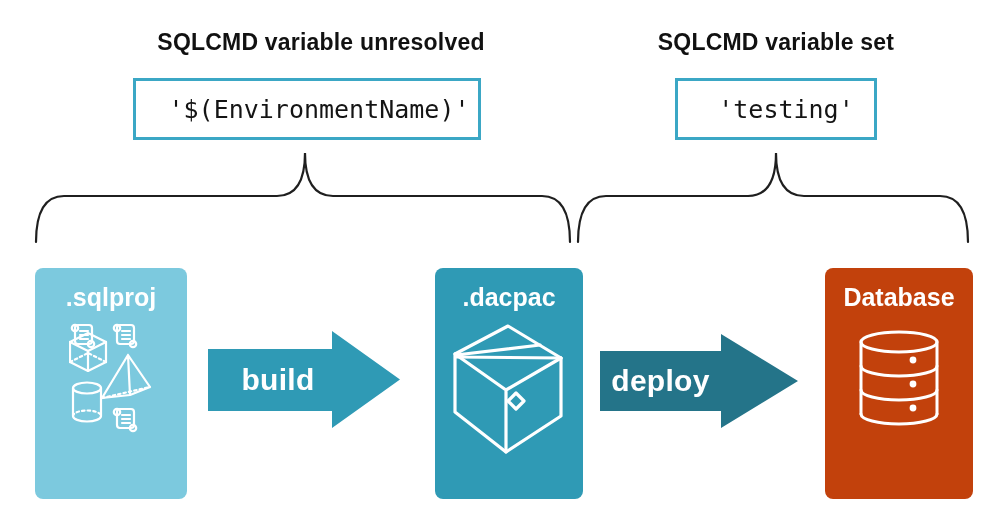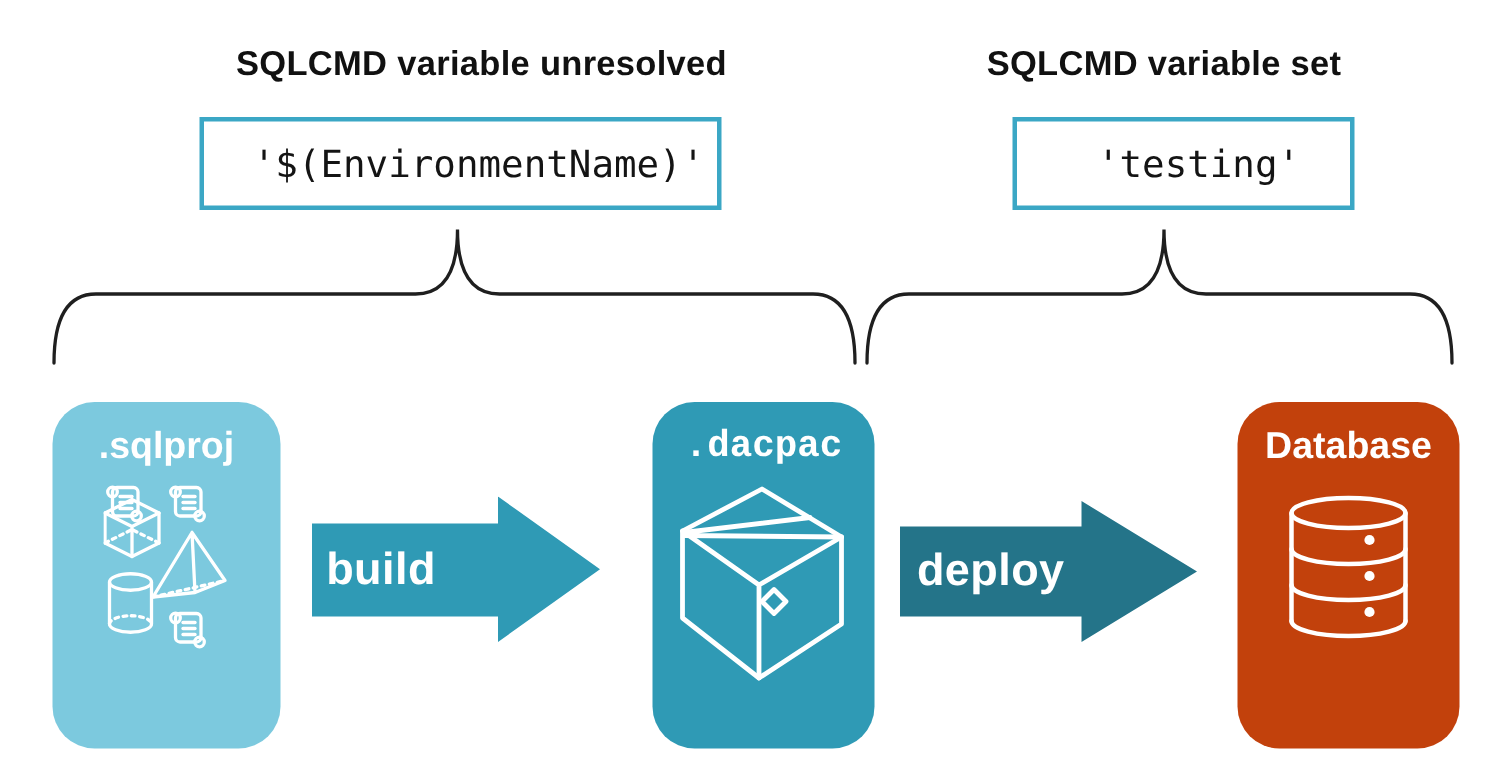--- a/index.html
+++ b/index.html
@@ -7,41 +7,41 @@
           font-family:"Liberation Sans",sans-serif;}
 
   .heading{position:absolute;top:26px;height:32px;display:flex;align-items:center;justify-content:center;
            font-size:23px;font-weight:bold;color:#111;letter-spacing:.2px;}
   #heading-left{left:116px;width:410px;}
   #heading-right{left:571px;width:410px;}
 
   .valuebox{position:absolute;top:78px;height:62px;box-sizing:border-box;background:#fff;
             border:3px solid #3ba7c5;display:flex;align-items:center;justify-content:center;}
   #valuebox-left{left:133px;width:348px;padding-left:24px;}
-  #valuebox-right{left:675px;width:228px;padding-left:20px;}
+  #valuebox-right{left:675px;width:202px;padding-left:20px;}
   .valuebox code{font-family:"DejaVu Sans Mono","Liberation Mono",monospace;font-size:25px;color:#141414;}
 
   .braces{position:absolute;left:0;top:0;pointer-events:none;}
 
-  .card{position:absolute;top:268px;height:231px;border-radius:28px;}
+  .card{position:absolute;top:268px;height:231px;border-radius:8px;}
   #card-sqlproj{left:35px;width:152px;background:#7cc9de;}
-  #card-dacpac{left:435px;width:148px;background:#2f9ab5;font-family:Liberation Mono, monospace;}
+  #card-dacpac{left:435px;width:148px;background:#2f9ab5;}
   #card-database{left:825px;width:148px;background:#247489;}
   .card-label{margin-top:15px;text-align:center;font-size:25px;font-weight:bold;color:#fff;}
   .card svg.icon{position:absolute;}
   #sqlproj-icons{left:34px;top:54px;}
   #package-icon{left:14px;top:56px;}
   #database-icon{left:26px;top:62px;}
 
   .arrow{position:absolute;}
   #arrow-build-svg{left:208px;top:331px;}
   #arrow-deploy-svg{left:600px;top:334px;}
   .arrow-label{position:absolute;display:flex;align-items:center;justify-content:center;
                color:#fff;font-weight:bold;font-size:30px;letter-spacing:.3px;}
-  #arrow-build-label{left:192px;top:349px;width:124px;height:62px;}
+  #arrow-build-label{left:216px;top:349px;width:124px;height:62px;}
   #arrow-deploy-label{left:600px;top:351px;width:121px;height:60px;}
 </style>
 </head>
 <body>
 
 <div class="canvas">
 
   <div class="heading" id="heading-left">SQLCMD variable unresolved</div>
   <div class="heading" id="heading-right">SQLCMD variable set</div>
 

